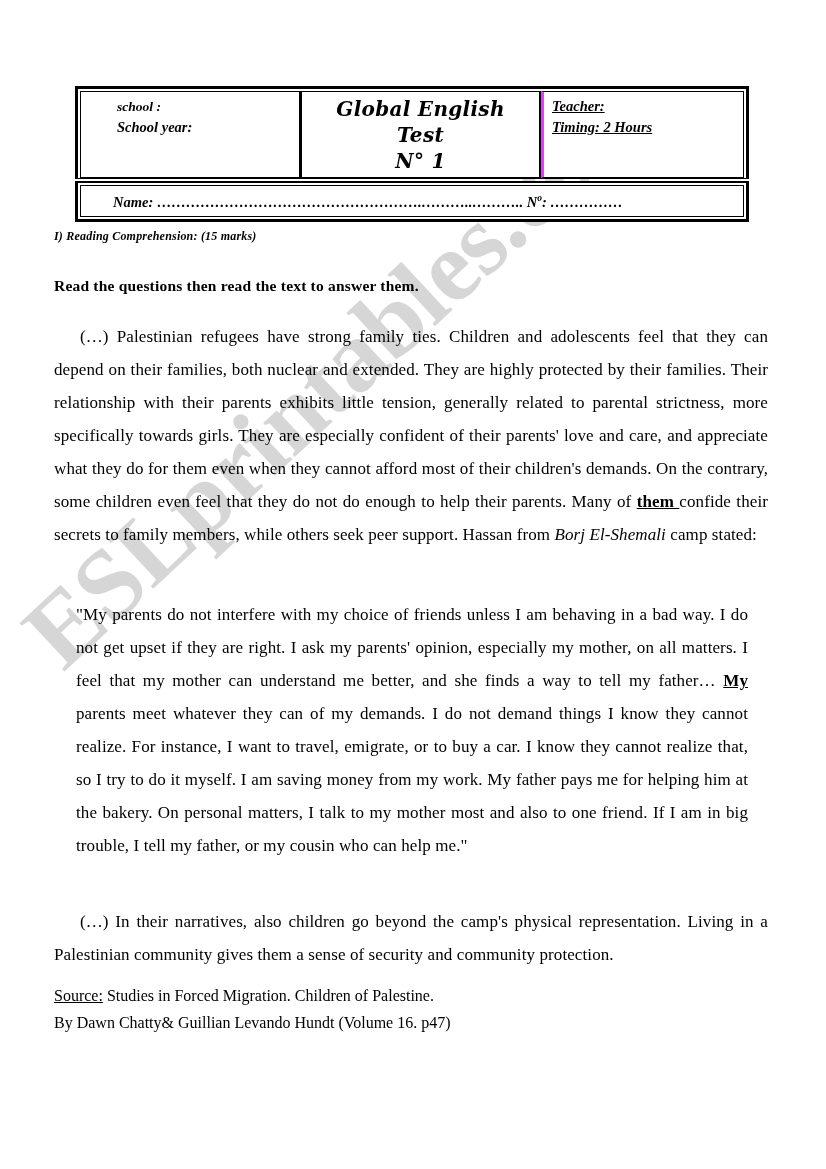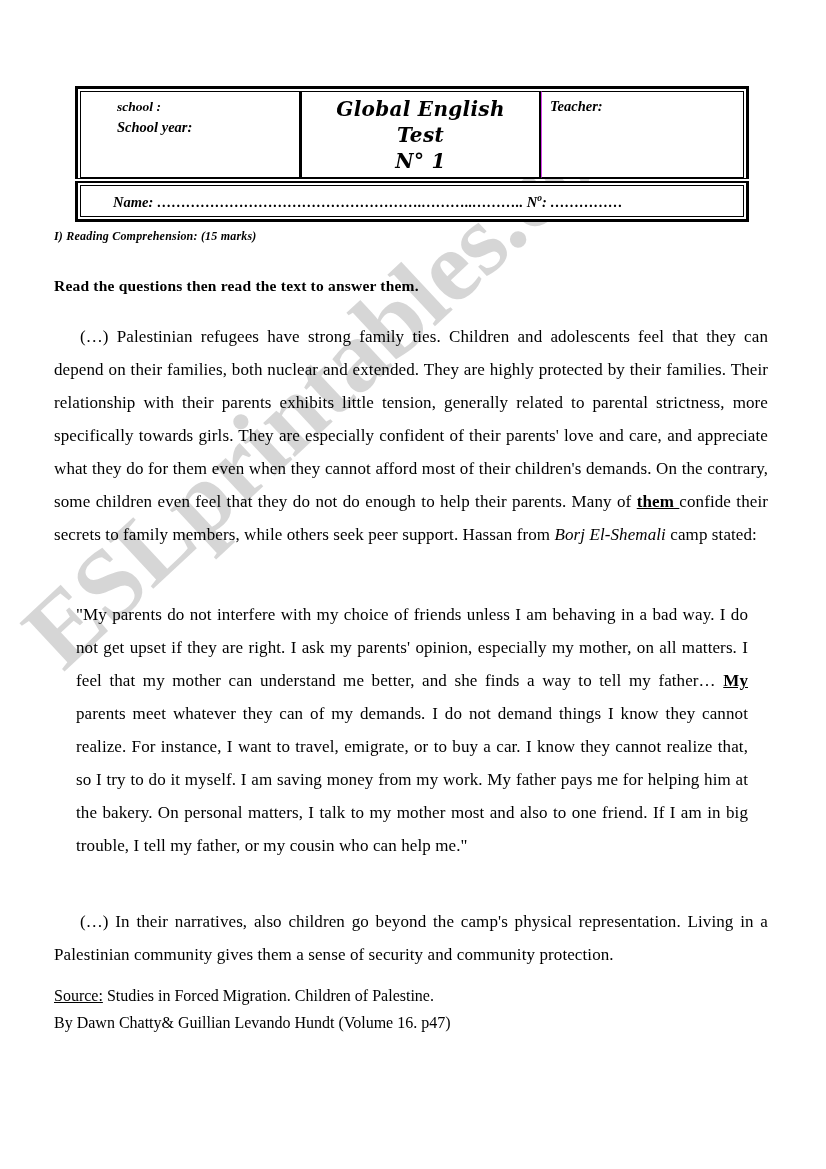--- a/index.html
+++ b/index.html
@@ -85,21 +85,22 @@
     width: 240px;
     border-left: 1px solid #000;
     border-right: 2px solid #000;
     text-align: center;
     display: flex;
     flex-direction: column;
     justify-content: center;
   }
   .hdr-cell.c3 {
     flex: 1;
-    border-left: 1px solid #d946ef;
+    border-left: 3px solid #d946ef;
+    text-decoration: underline;
   }
   .hdr-line {
     font-style: italic;
     font-weight: bold;
     font-size: 14.5px;
     line-height: 21px;
     white-space: nowrap;
   }
   .hdr-line.small-s {
     font-size: 13.5px;
@@ -229,20 +230,21 @@
           <div class="hdr-line">School year:</div>
         </div>
 
         <div class="hdr-cell c2">
           <div class="hdr-title">Global English Test</div>
           <div class="hdr-title no">N° 1</div>
         </div>
 
         <div class="hdr-cell c3">
           <div class="hdr-line">Teacher:</div>
+          <div class="hdr-line">Timing: 2 Hours</div>
         </div>
 
       </div>
     </div>
 
     <div class="name-band">
       <div class="name-inner">
         <div class="name-text"><span>Name: </span><span>……………………………………………….………..………..</span><span> N</span><span class="sup-o">o</span><span>: </span><span>……………</span></div>
       </div>
     </div>

